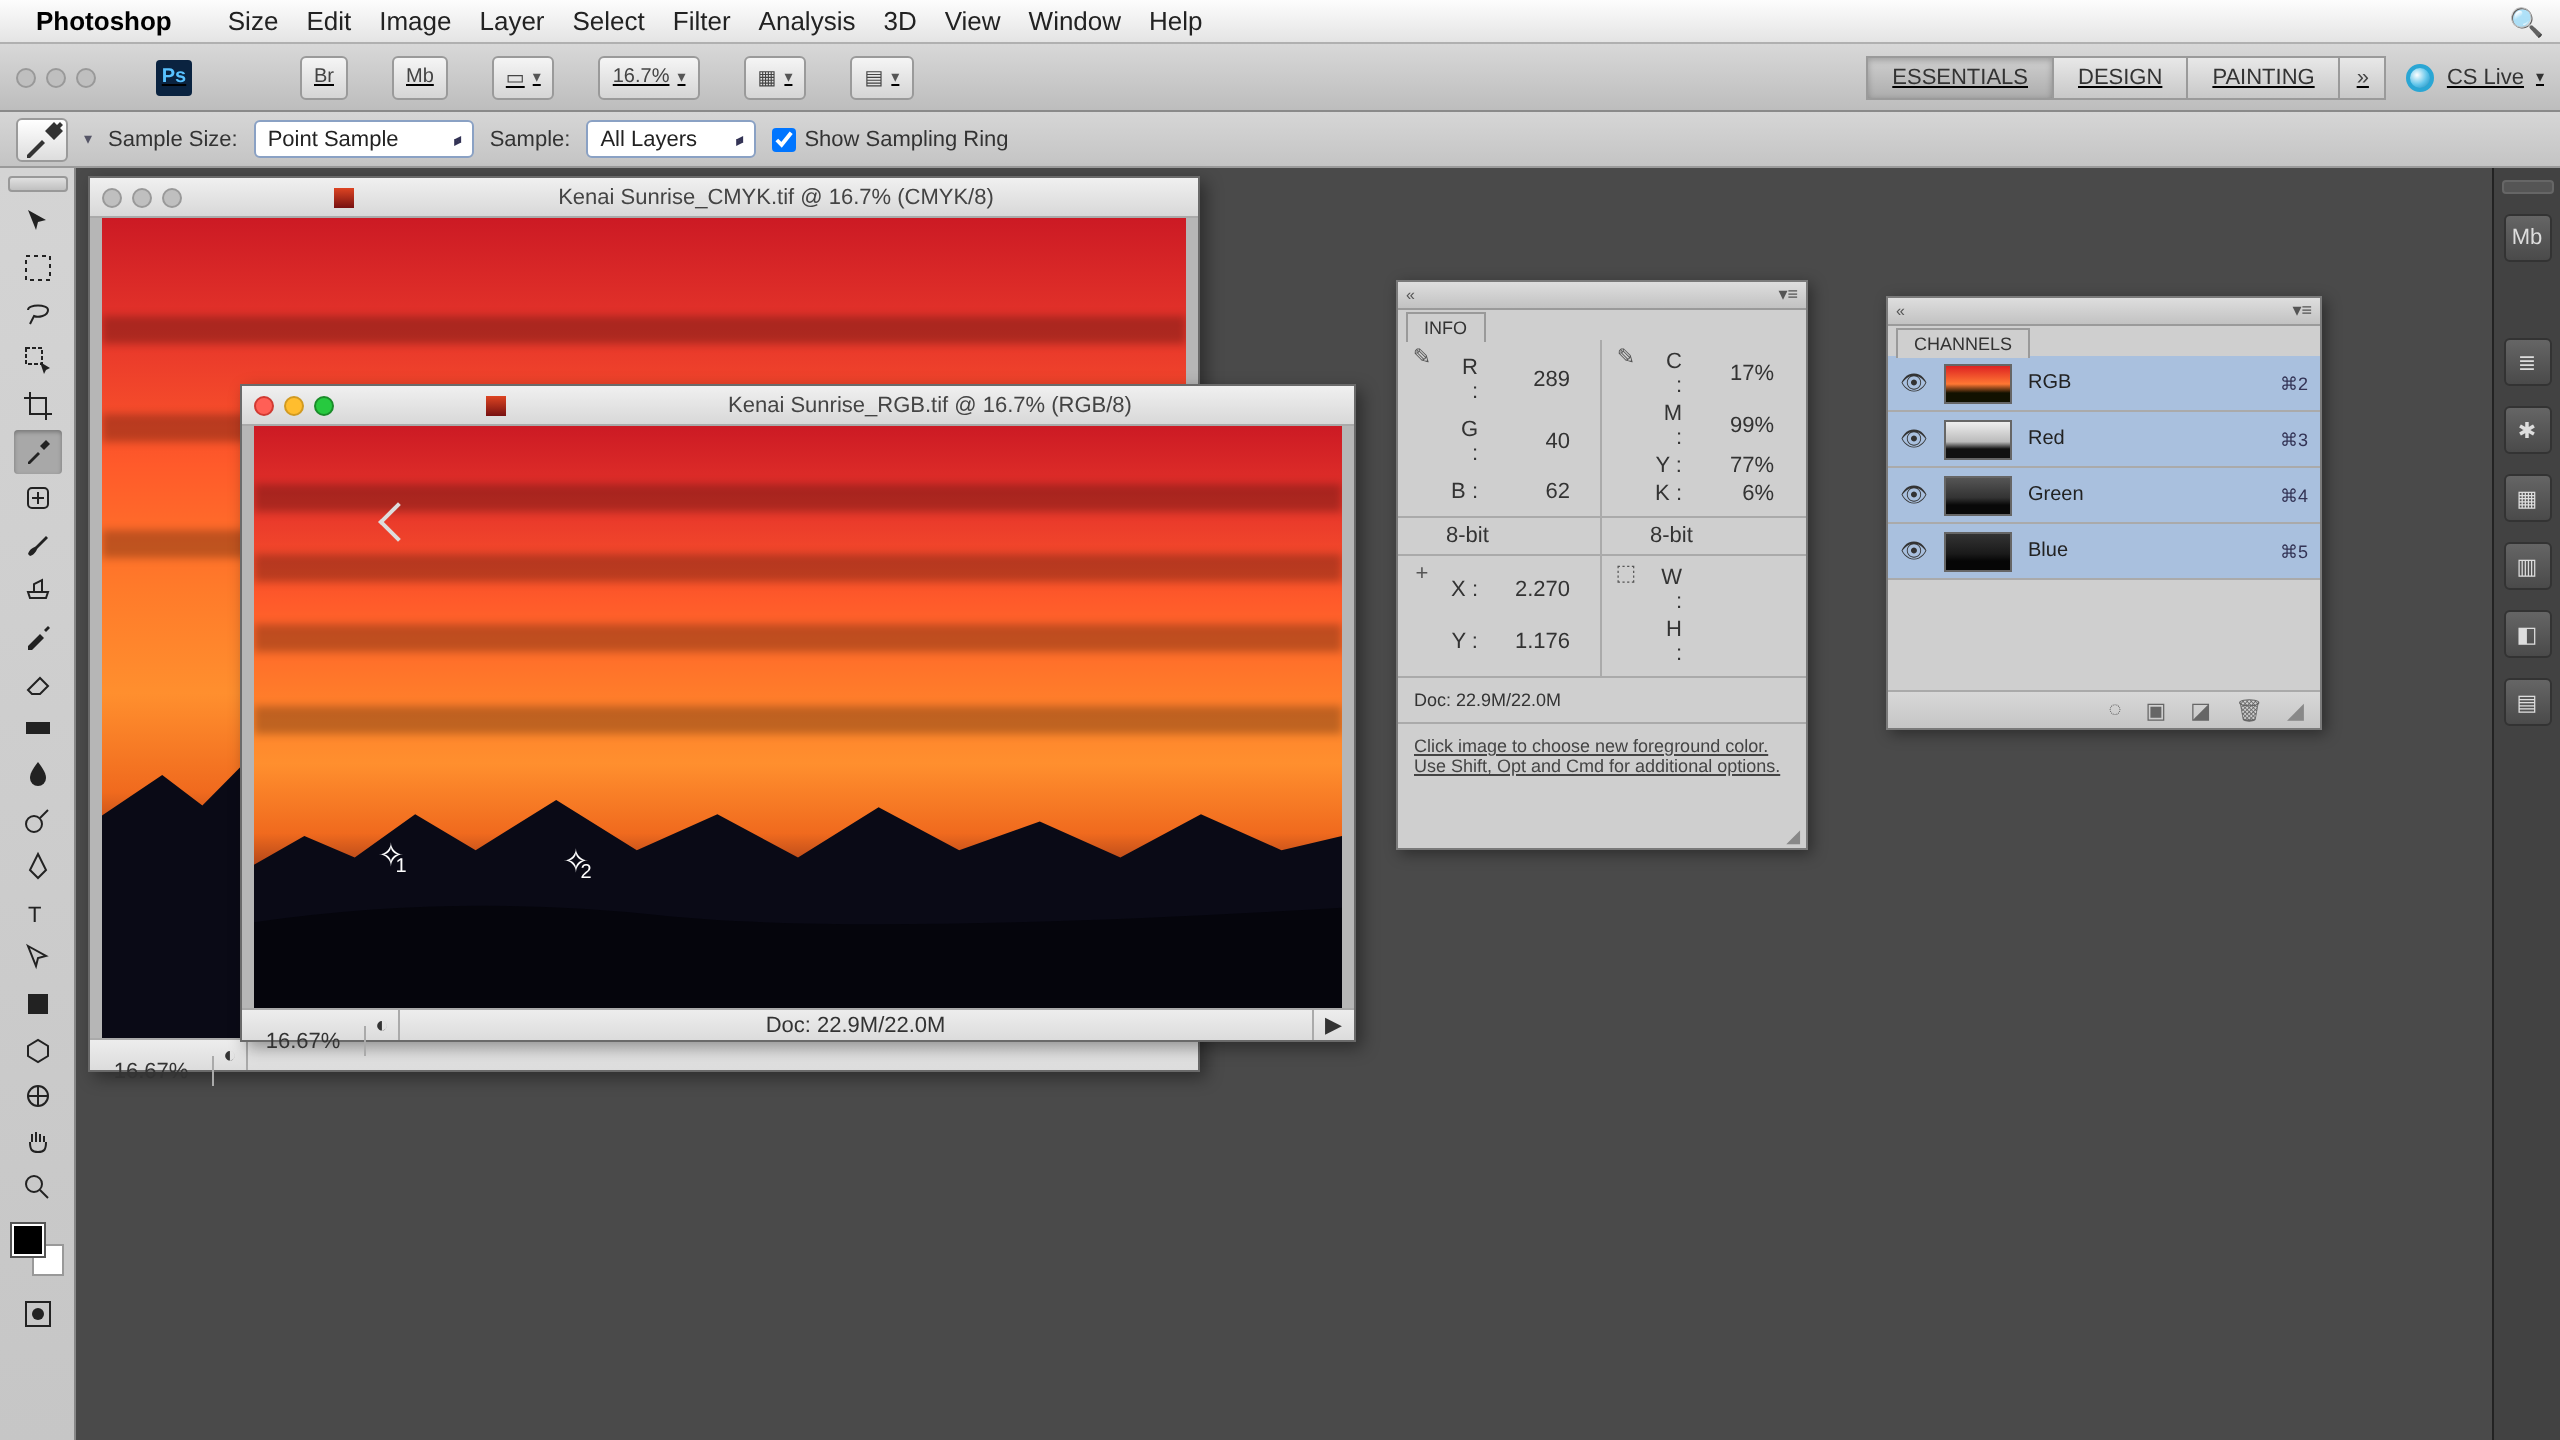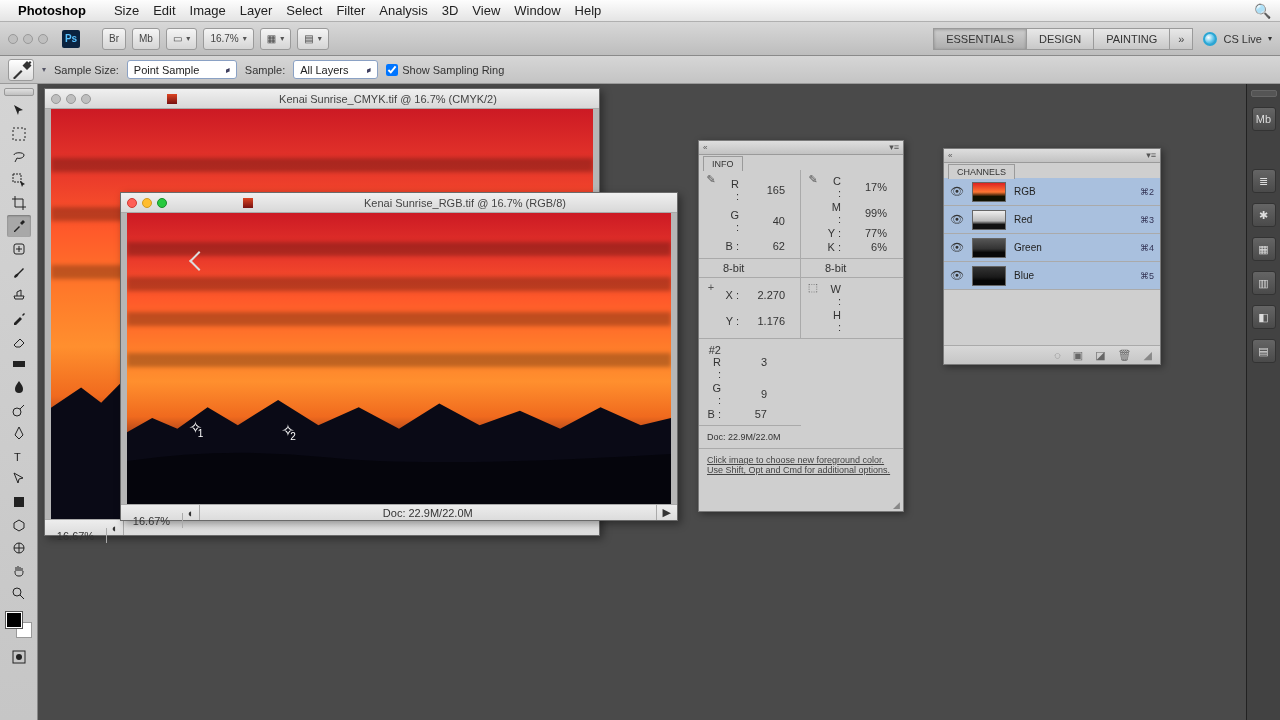--- a/index.html
+++ b/index.html
@@ -6,21 +6,21 @@
 body { width:1280px; height:720px; background:#4a4a4a; overflow:hidden; position:relative; }
 
 
 .mac-menubar { position:absolute; top:0; left:0; right:0; height:22px; background:linear-gradient(#fdfdfd,#e4e4e4); display:flex; align-items:center; padding:0 8px; border-bottom:1px solid #b0b0b0; }
 .mac-menubar .apple { font-size:14px; margin-right:10px; }
 .mac-menubar .app { font-weight:bold; margin-right:28px; font-size:13px; }
 .mac-menubar .mitem { margin-right:14px; font-size:13px; color:#222; }
 .mac-menubar .search { margin-left:auto; font-size:14px; color:#555; }
 
 
-.app-toolbar { position:absolute; top:22px; left:0; right:0; height:34px; background:linear-gradient(#d8d8d8,#bdbdbd); border-bottom:1px solid #8a8a8a; display:flex; align-items:center; padding:0 8px; gap:6px; }
+.app-toolbar { position:absolute; top:22px; left:0; right:0; height:34px; background:linear-gradient(#d8d8d8,#bdbdbd); border-bottom:1px solid #8a8a8a; display:flex; align-items:center; padding:0 8px; gap:22px;text-decoration:underline; }
 .app-toolbar .traffic { display:flex; gap:5px; margin-right:8px; }
 .dot { width:10px; height:10px; border-radius:50%; background:#bfbfbf; border:1px solid #999; }
 .ps-badge { width:18px; height:18px; background:#0a2340; color:#59c2ff; font-weight:bold; font-size:10px; display:flex; align-items:center; justify-content:center; border-radius:2px; }
 .tb-btn { height:22px; padding:0 6px; background:linear-gradient(#f5f5f5,#d5d5d5); border:1px solid #9a9a9a; border-radius:3px; display:flex; align-items:center; font-size:10px; color:#444; }
 .tb-drop::after { content:"▾"; font-size:8px; margin-left:4px; color:#555; }
 .tb-sep { width:10px; }
 .workspace-tabs { margin-left:auto; display:flex; align-items:center; gap:0; }
 .ws-tab { padding:4px 12px; font-size:11px; color:#333; background:linear-gradient(#e8e8e8,#c8c8c8); border:1px solid #9a9a9a; margin-left:-1px; }
 .ws-tab.active { background:linear-gradient(#cfcfcf,#adadad); box-shadow:inset 0 1px 3px rgba(0,0,0,.25); }
 .ws-arrows { padding:4px 8px; font-size:11px; color:#444; border:1px solid #9a9a9a; margin-left:-1px; background:linear-gradient(#e8e8e8,#c8c8c8);}
@@ -324,21 +324,21 @@
 </div>
 
 <div class="docwin" style="top:88px; left:44px; width:556px; height:448px;">
   <div class="titlebar">
     <div class="dots">
       <div class="dot"></div>
       <div class="dot"></div>
       <div class="dot"></div>
     </div>
     <div style="width:10px;height:10px;background:linear-gradient(#d42,#711);margin-left:70px"></div>
-    <span class="tname">Kenai Sunrise_CMYK.tif @ 16.7% (CMYK/2)</span>
+    <span class="tname">Kenai Sunrise_CMYK.tif @ 16.7% (CMYK/8)</span>
   </div>
   <div class="canvas">
     <div class="sunset">
       <div class="sky"></div>
       <div class="streak" style="top:12%"></div>
         <div class="streak" style="top:24%"></div>
         <div class="streak" style="top:38%"></div>
       <div class="mtn">
           <svg viewBox="0 0 540 170" preserveAspectRatio="none">
             <path d="M0 60 L30 40 50 55 80 25 110 50 150 20 190 55 230 30 270 60 320 25 360 55 400 35 450 60 500 30 540 55 540 170 0 170Z" fill="#0a0a16"></path>
@@ -395,21 +395,21 @@
     </div>
   <div class="tab">INFO</div>
   <div class="pbody">
     <div class="info-grid">
       <div class="info-cell">
         <span class="ic">✎</span>
         <table>
             <tbody>
               <tr>
                 <td class="l">R :</td>
-                <td class="v">165</td>
+                <td class="v">289</td>
               </tr>
         <tr>
                 <td class="l">G :</td>
                 <td class="v">40</td>
               </tr>
         <tr>
                 <td class="l">B :</td>
                 <td class="v">62</td>
               </tr>
             </tbody>
@@ -467,38 +467,20 @@
                 <td class="l">W :</td>
                 <td class="v"></td>
               </tr>
         <tr>
                 <td class="l">H :</td>
                 <td class="v"></td>
               </tr>
             </tbody>
           </table>
       </div>
-      <div class="info-cell nb">
-        <table>
-            <tbody>
-              <tr>
-                <td class="l">#2 R :</td>
-                <td class="v">3</td>
-              </tr>
-        <tr>
-                <td class="l">G :</td>
-                <td class="v">9</td>
-              </tr>
-        <tr>
-                <td class="l">B :</td>
-                <td class="v">57</td>
-              </tr>
-            </tbody>
-          </table>
-      </div>
     </div>
     <div class="info-doc">Doc: 22.9M/22.0M</div>
     <div class="info-hint">Click image to choose new foreground color. Use Shift, Opt and Cmd for additional options.</div>
     <div class="info-resize">◢</div>
   </div>
 </div>
 
 <div class="panel channels" style="top:148px; left:943px; width:218px;">
   <div class="phead">
       <span class="coll">«</span>

